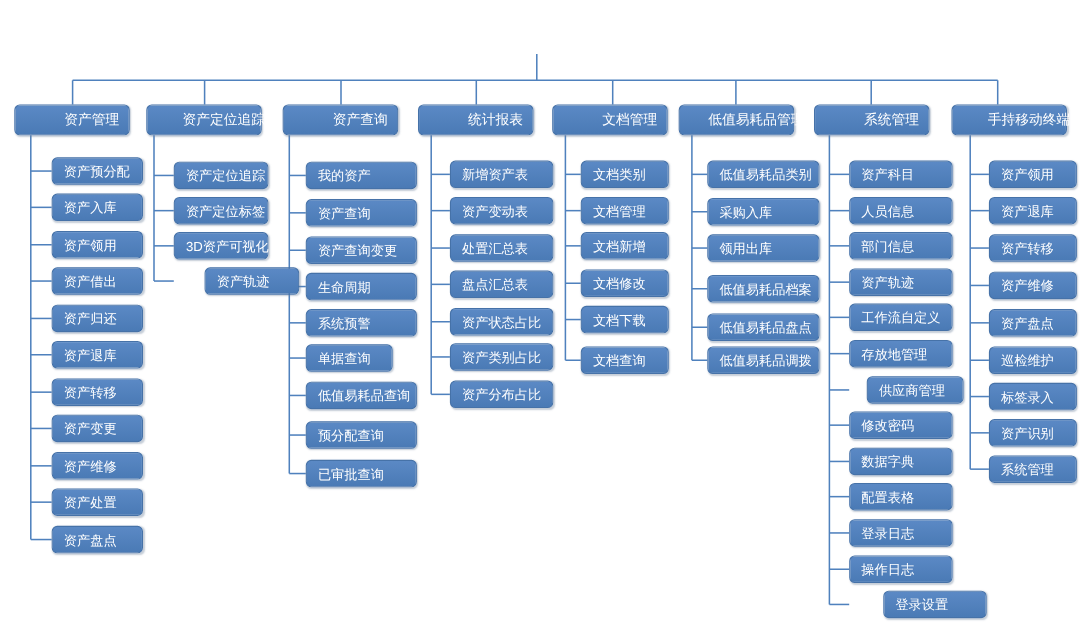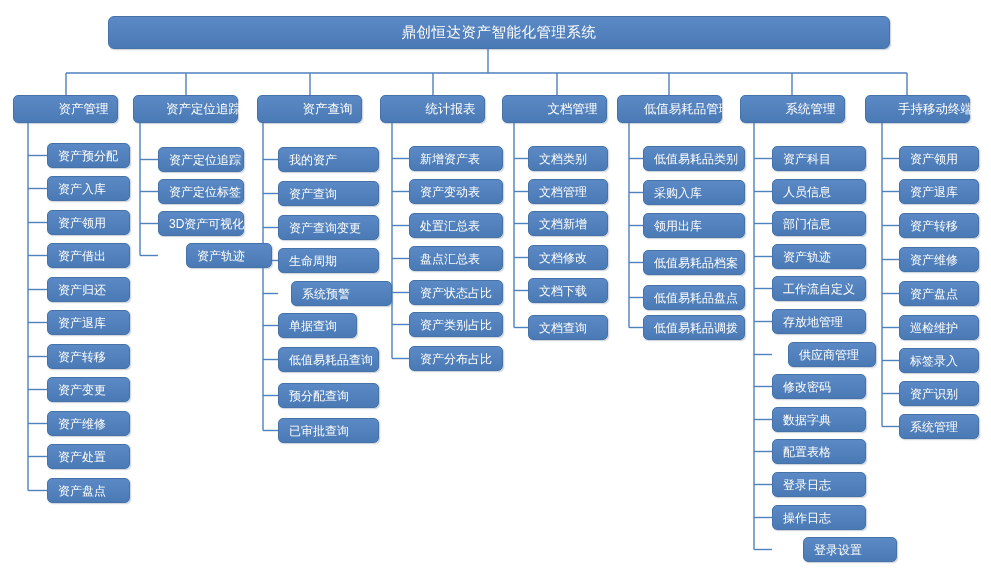--- a/index.html
+++ b/index.html
@@ -142,21 +142,20 @@
       <line x1="882" y1="158.5" x2="899" y2="158.5"></line>
       <line x1="882" y1="191.5" x2="899" y2="191.5"></line>
       <line x1="882" y1="225.5" x2="899" y2="225.5"></line>
       <line x1="882" y1="259.5" x2="899" y2="259.5"></line>
       <line x1="882" y1="293.5" x2="899" y2="293.5"></line>
       <line x1="882" y1="327.5" x2="899" y2="327.5"></line>
       <line x1="882" y1="360.5" x2="899" y2="360.5"></line>
       <line x1="882" y1="393.5" x2="899" y2="393.5"></line>
       <line x1="882" y1="426.5" x2="899" y2="426.5"></line>
     </svg>
-  <div class="node root">鼎创恒达资产智能化管理系统</div>
   <div id="branches">
       <div class="node header" style="left: 13px; top: 95px; width: 105px; height: 28px;">资产管理</div>
       <div class="node child" style="left: 47px; top: 143px; width: 83px; height: 25px;">资产预分配</div>
       <div class="node child" style="left: 47px; top: 176px; width: 83px; height: 25px;">资产入库</div>
       <div class="node child" style="left: 47px; top: 210px; width: 83px; height: 25px;">资产领用</div>
       <div class="node child" style="left: 47px; top: 243px; width: 83px; height: 25px;">资产借出</div>
       <div class="node child" style="left: 47px; top: 277px; width: 83px; height: 25px;">资产归还</div>
       <div class="node child" style="left: 47px; top: 310px; width: 83px; height: 25px;">资产退库</div>
       <div class="node child" style="left: 47px; top: 344px; width: 83px; height: 25px;">资产转移</div>
       <div class="node child" style="left: 47px; top: 377px; width: 83px; height: 25px;">资产变更</div>
@@ -166,21 +165,21 @@
       <div class="node header" style="left: 133px; top: 95px; width: 105px; height: 28px;">资产定位追踪</div>
       <div class="node child" style="left: 158px; top: 147px; width: 86px; height: 25px;">资产定位追踪</div>
       <div class="node child" style="left: 158px; top: 179px; width: 86px; height: 25px;">资产定位标签</div>
       <div class="node child" style="left: 158px; top: 211px; width: 86px; height: 25px;">3D资产可视化</div>
       <div class="node child" style="left: 158px; top: 243px; width: 86px; height: 25px; margin-left: 28px;">资产轨迹</div>
       <div class="node header" style="left: 257px; top: 95px; width: 105px; height: 28px;">资产查询</div>
       <div class="node child" style="left: 278px; top: 147px; width: 101px; height: 25px;">我的资产</div>
       <div class="node child" style="left: 278px; top: 181px; width: 101px; height: 25px;">资产查询</div>
       <div class="node child" style="left: 278px; top: 215px; width: 101px; height: 25px;">资产查询变更</div>
       <div class="node child" style="left: 278px; top: 248px; width: 101px; height: 25px;">生命周期</div>
-      <div class="node child" style="left: 291px; top: 281px; width: 101px; height: 25px;">系统预警</div>
+      <div class="node child" style="left: 278px; top: 281px; width: 101px; height: 25px;">系统预警</div>
       <div class="node child" style="left: 278px; top: 313px; width: 79px; height: 25px;">单据查询</div>
       <div class="node child" style="left: 278px; top: 347px; width: 101px; height: 25px;">低值易耗品查询</div>
       <div class="node child" style="left: 278px; top: 383px; width: 101px; height: 25px;">预分配查询</div>
       <div class="node child" style="left: 278px; top: 418px; width: 101px; height: 25px;">已审批查询</div>
       <div class="node header" style="left: 380px; top: 95px; width: 105px; height: 28px;">统计报表</div>
       <div class="node child" style="left: 409px; top: 146px; width: 94px; height: 25px;">新增资产表</div>
       <div class="node child" style="left: 409px; top: 179px; width: 94px; height: 25px;">资产变动表</div>
       <div class="node child" style="left: 409px; top: 213px; width: 94px; height: 25px;">处置汇总表</div>
       <div class="node child" style="left: 409px; top: 246px; width: 94px; height: 25px;">盘点汇总表</div>
       <div class="node child" style="left: 409px; top: 280px; width: 94px; height: 25px;">资产状态占比</div>

